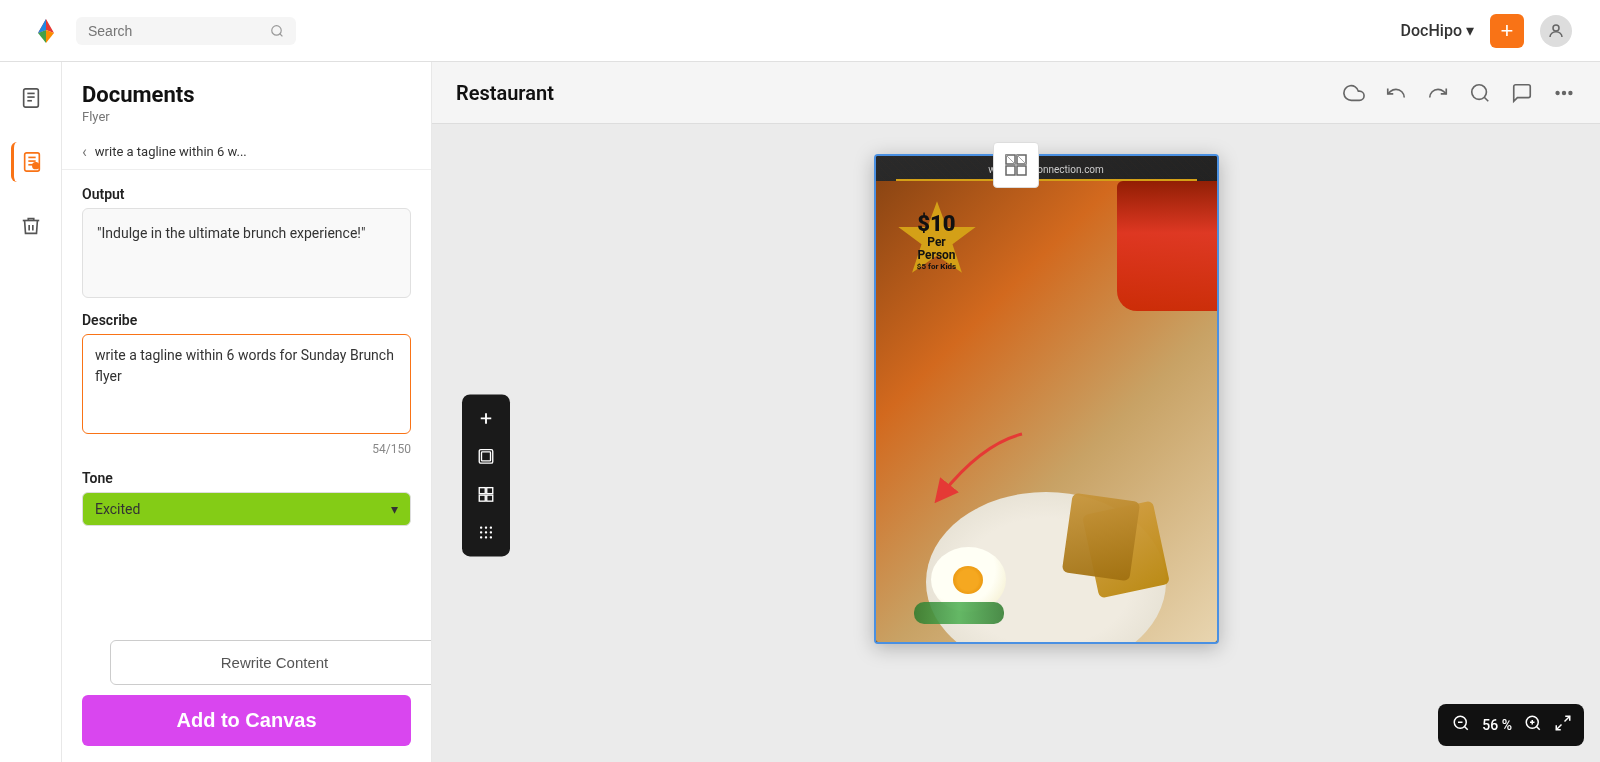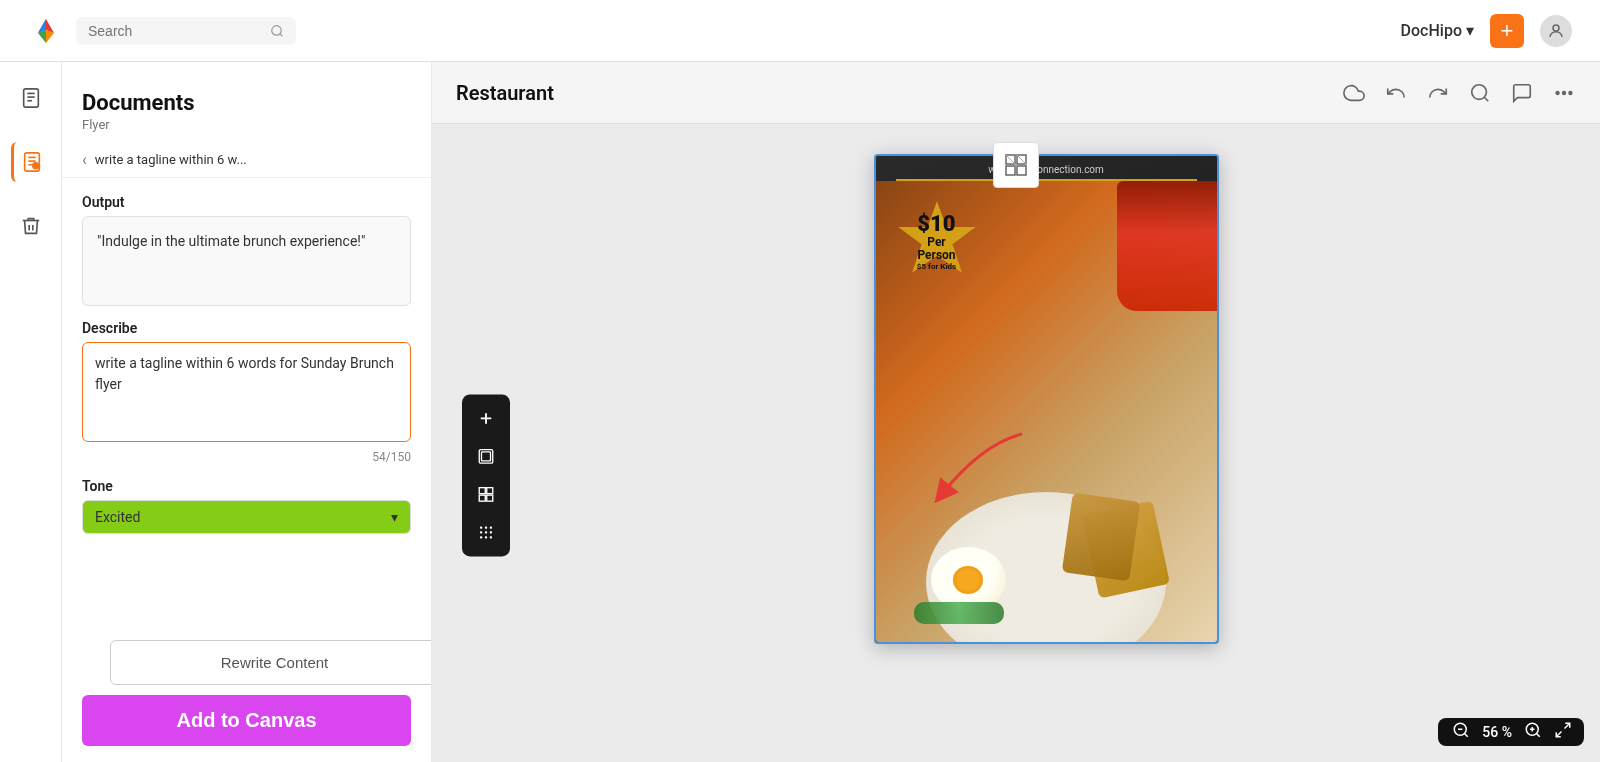--- a/index.html
+++ b/index.html
@@ -54,21 +54,21 @@
     .icon-sidebar-item.active { border-left: 3px solid #f97316; }
 
     
     .left-panel {
       width: 370px; background: #fff; border-right: 1px solid #e8e8e8;
       display: flex; flex-direction: column; overflow: hidden; flex-shrink: 0;
     }
     .left-panel-header {
       padding: 20px 20px 10px 20px;
     }
-    .left-panel-header h2 { font-size: 22px; font-weight: 700; color: #111; margin-top: 8px; }
+    .left-panel-header h2 { font-size: 22px; font-weight: 700; color: #111; }
     .left-panel-header p { font-size: 13px; color: #777; margin-top: 2px; }
 
     .breadcrumb-nav {
       display: flex; align-items: center; gap: 8px;
       padding: 8px 20px; border-bottom: 1px solid #eee;
       font-size: 13px; color: #555;
     }
     .breadcrumb-nav span.back-arrow { cursor: pointer; font-size: 16px; color: #777; }
     .breadcrumb-nav span.breadcrumb-text { 
       color: #333; font-size: 13px; white-space: nowrap; overflow: hidden; text-overflow: ellipsis;
@@ -183,21 +183,21 @@
     .flyer-tomatoes {
       position: absolute; top: 0; right: 0;
       width: 100px; height: 130px;
       background: linear-gradient(180deg, #cc2200 20%, #ff4422 60%, #cc2200 100%);
       border-radius: 6px 0 0 20px;
     }
 
     
     .zoom-bar {
       position: absolute; bottom: 16px; right: 16px;
-      background: #111; border-radius: 8px; padding: 3px 12px;
+      background: #111; border-radius: 8px; padding: 10px 12px;
       display: flex; align-items: center; gap: 10px; color: #fff;
     }
     .zoom-btn { background: none; border: none; color: #fff; cursor: pointer; font-size: 16px; padding: 0 2px; }
     .zoom-val { font-size: 14px; font-weight: 500; }
     .zoom-full { cursor: pointer; }
   </style>
 </head>
 <body>
 
 <div class="topbar">

